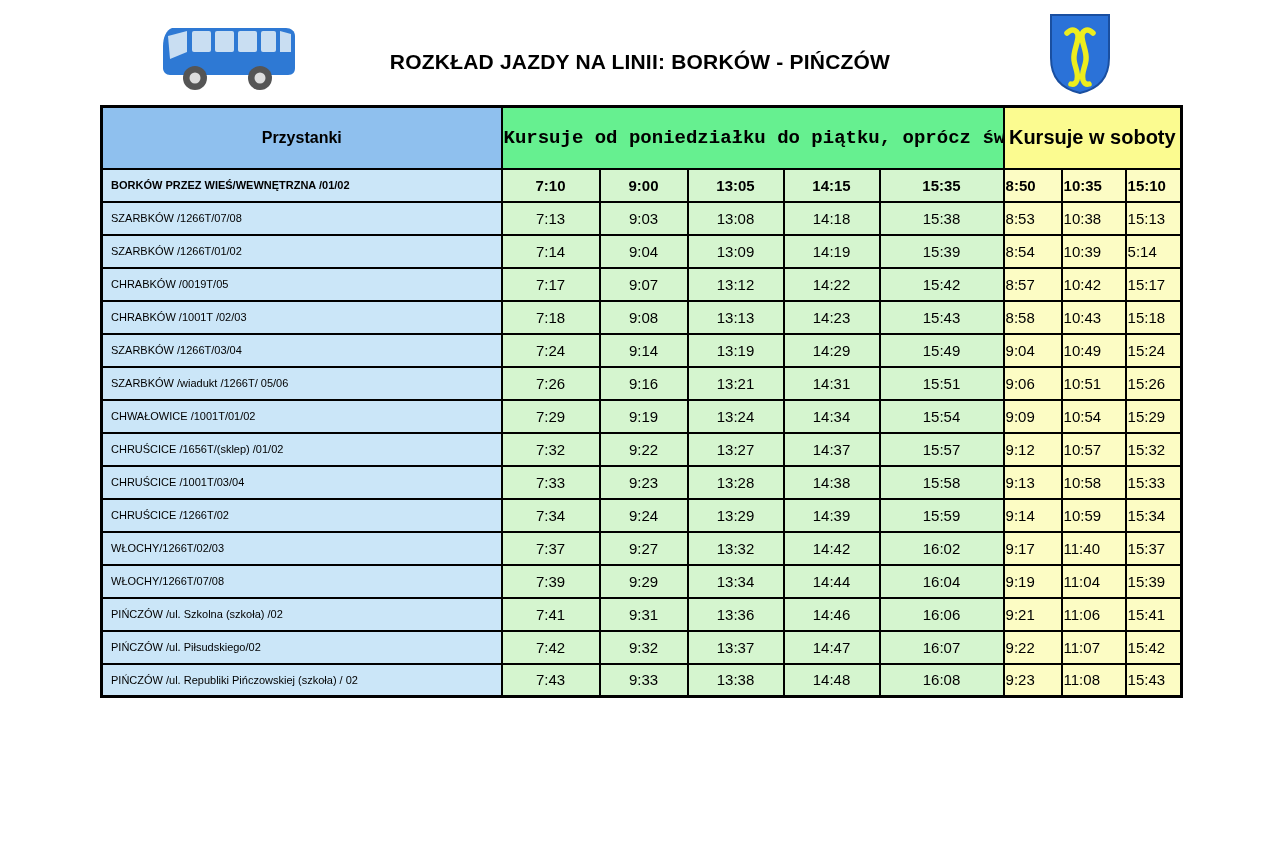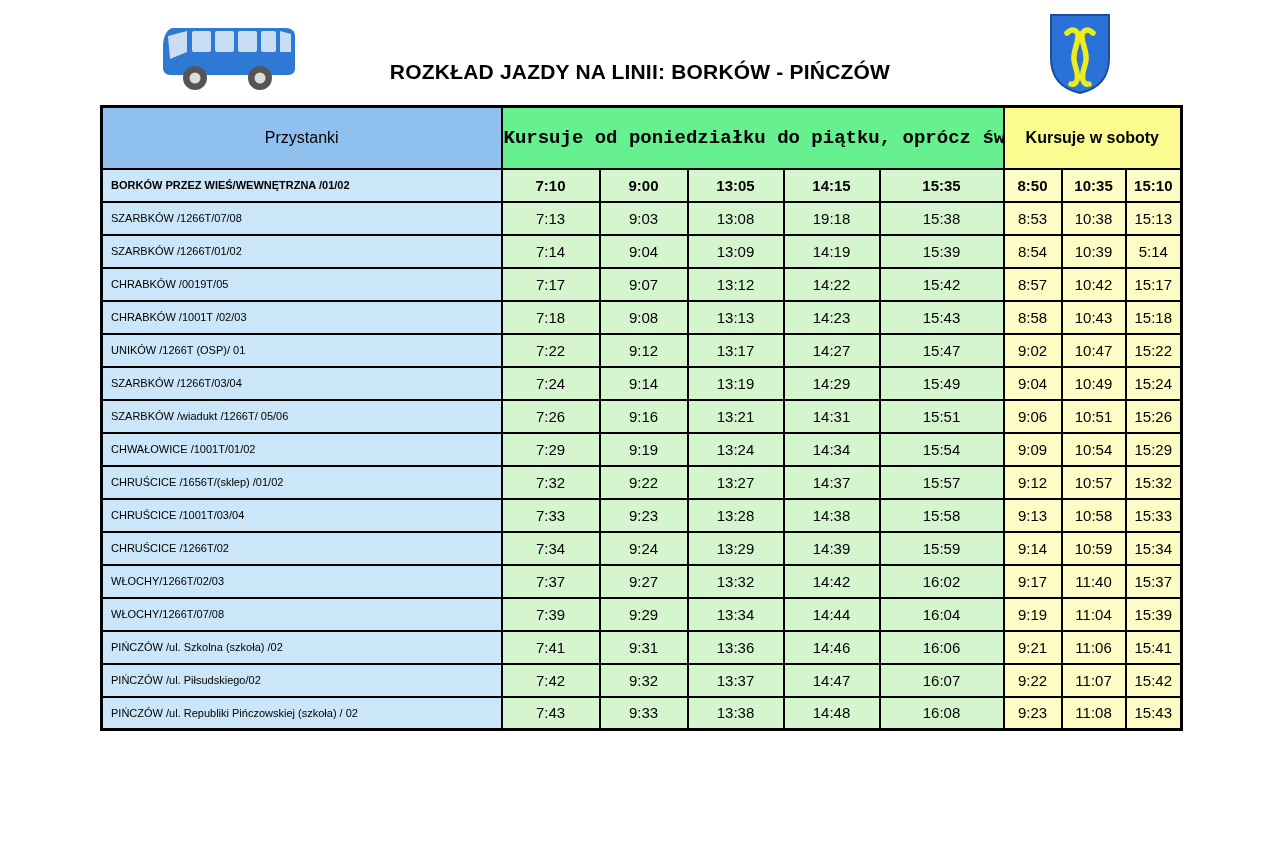--- a/index.html
+++ b/index.html
@@ -23,21 +23,21 @@
   .bus {
     position: absolute;
     left: 158px;
     top: 18px;
   }
   .title {
     position: absolute;
     left: 0;
     right: 0;
     top: 50px;
-    margin: 10px;
+    margin: 0;
     text-align: center;
     font-size: 21px;
     font-weight: bold;
     letter-spacing: 0.2px;
   }
   .crest {
     position: absolute;
     left: 1048px;
     top: 12px;
   }
@@ -51,50 +51,49 @@
   table.timetable th, table.timetable td {
     border: 2px solid #000;
     overflow: hidden;
     white-space: nowrap;
   }
   thead tr { height: 62px; }
   tbody tr { height: 33px; }
   th.h-stops {
     background: var(--header-stops-bg);
     font-size: 16px;
-    font-weight: normal;
+    font-weight: bold;
     text-align: center;
   }
   th.h-week {
     background: var(--header-weekday-bg);
     font-size: 19px;
     font-weight: bold;
     text-align: center;
     font-family: Liberation Mono, monospace;
   }
   th.h-sat {
     background: var(--header-saturday-bg);
-    font-size: 16px;
+    font-size: 20px;
     font-weight: bold;
     text-align: center;
   }
   td.stop {
     background: var(--cell-stops-bg);
     text-align: left;
     padding-left: 8px;
     font-size: 11px;
   }
   td.wk {
     background: var(--cell-weekday-bg);
     text-align: center;
     font-size: 15px;
   }
   td.sat {
     background: var(--cell-saturday-bg);
-    text-align: center;
     font-size: 15px;
   }
   tr.bold td { font-weight: bold; }
 </style>
 </head>
 <body>
 
 <div class="page">
 
   <header class="topbar">
@@ -154,21 +153,21 @@
           <td class="wk">15:35</td>
           <td class="sat">8:50</td>
           <td class="sat">10:35</td>
           <td class="sat">15:10</td>
         </tr>
         <tr>
           <td class="stop">SZARBKÓW /1266T/07/08</td>
           <td class="wk">7:13</td>
           <td class="wk">9:03</td>
           <td class="wk">13:08</td>
-          <td class="wk">19:18</td>
+          <td class="wk">14:18</td>
           <td class="wk">15:38</td>
           <td class="sat">8:53</td>
           <td class="sat">10:38</td>
           <td class="sat">15:13</td>
         </tr>
         <tr>
           <td class="stop">SZARBKÓW /1266T/01/02</td>
           <td class="wk">7:14</td>
           <td class="wk">9:04</td>
           <td class="wk">13:09</td>
@@ -194,31 +193,20 @@
           <td class="wk">7:18</td>
           <td class="wk">9:08</td>
           <td class="wk">13:13</td>
           <td class="wk">14:23</td>
           <td class="wk">15:43</td>
           <td class="sat">8:58</td>
           <td class="sat">10:43</td>
           <td class="sat">15:18</td>
         </tr>
         <tr>
-          <td class="stop">UNIKÓW /1266T (OSP)/ 01</td>
-          <td class="wk">7:22</td>
-          <td class="wk">9:12</td>
-          <td class="wk">13:17</td>
-          <td class="wk">14:27</td>
-          <td class="wk">15:47</td>
-          <td class="sat">9:02</td>
-          <td class="sat">10:47</td>
-          <td class="sat">15:22</td>
-        </tr>
-        <tr>
           <td class="stop">SZARBKÓW /1266T/03/04</td>
           <td class="wk">7:24</td>
           <td class="wk">9:14</td>
           <td class="wk">13:19</td>
           <td class="wk">14:29</td>
           <td class="wk">15:49</td>
           <td class="sat">9:04</td>
           <td class="sat">10:49</td>
           <td class="sat">15:24</td>
         </tr>

